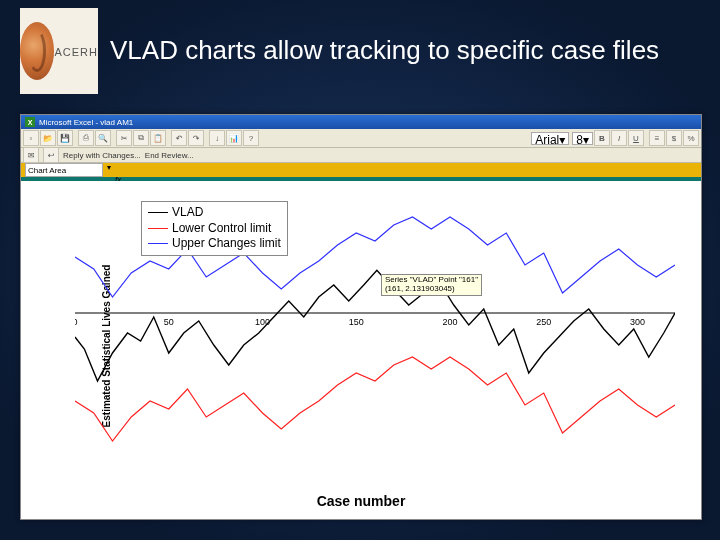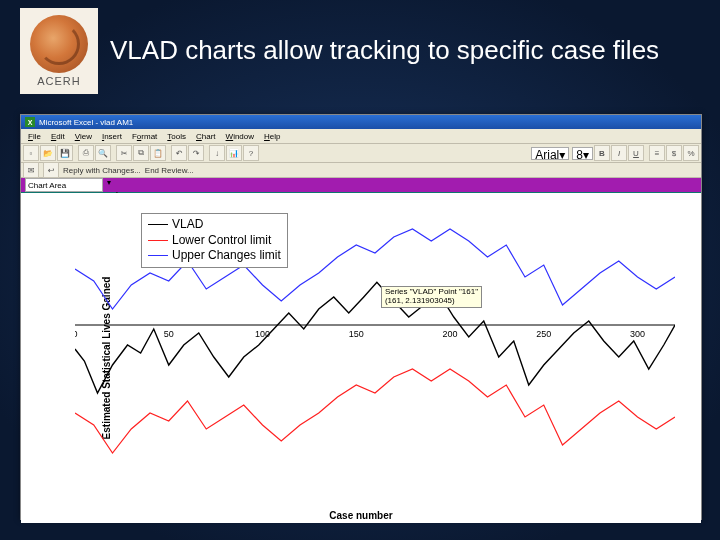--- a/index.html
+++ b/index.html
@@ -1,71 +1,60 @@
 <!DOCTYPE html>
 <html><head>
 <meta charset="utf-8">
 <style>
 html,body{margin:0;padding:0;width:720px;height:540px;background:radial-gradient(ellipse at center,#1a3560 0%,#0a1830 80%);font-family:"Trebuchet MS","Comic Sans MS",sans-serif;overflow:hidden}
 .slide{position:relative;width:720px;height:540px}
 .header{display:flex;align-items:center;padding:8px 0 0 20px}
-.logo{width:78px;height:86px;background:#f5f0e6;display:flex;flex-direction:column;align-items:center;justify-content:center;margin-right:12px}
+.logo{width:78px;height:86px;background:#f5f0e6;display:flex;flex-direction:row;align-items:center;justify-content:center;margin-right:12px}
 .logo-swirl{width:58px;height:58px;border-radius:50%;background:radial-gradient(circle at 40% 40%,#e8a56a 0%,#d2763a 40%,#9c4a1f 100%);position:relative}
 .logo-swirl::before{content:"";position:absolute;inset:8px;border:3px solid rgba(60,20,5,.4);border-radius:50%;border-top-color:transparent;border-left-color:transparent}
 .logo-text{font-size:11px;color:#555;margin-top:2px;letter-spacing:1px}
 .title{color:#fff;font-size:26px;font-weight:normal;line-height:1.15;max-width:560px}
 .excel{position:absolute;left:20px;top:114px;width:680px;height:404px;background:#fff;border:1px solid #888;box-shadow:0 0 6px rgba(0,0,0,.4);font-family:Tahoma,sans-serif;font-size:8px;color:#000}
 .excel-titlebar{background:linear-gradient(#2a6fd4,#1a4fa8);height:14px;display:flex;align-items:center;padding:0 4px;color:#fff;font-size:8px}
 .excel-xicon{width:10px;height:10px;background:#2a8a2a;margin-right:4px;display:flex;align-items:center;justify-content:center;font-size:7px;color:#fff;font-weight:bold}
 .menubar{background:#ece9d8;height:14px;display:flex;align-items:center;padding:0 2px;border-bottom:1px solid #c0bcac}
 .menubar span{padding:0 5px}
 .menubar span u{text-decoration:underline}
 .toolbar{background:#ece9d8;height:18px;display:flex;align-items:center;padding:0 2px;border-bottom:1px solid #c0bcac;gap:1px}
 .tb-btn{width:14px;height:14px;border:1px solid #c8c4b4;background:#f4f2e8;display:inline-flex;align-items:center;justify-content:center;font-size:8px;color:#555}
 .tb-sep{width:3px}
 .toolbar2{background:#ece9d8;height:14px;display:flex;align-items:center;padding:0 2px;border-bottom:1px solid #c0bcac;gap:4px;font-size:8px;color:#333}
-.formula-row{background:#a21caf;height:14px;display:flex;border-bottom:1px solid #0f766e}
+.formula-row{background:#eab308;height:14px;display:flex;border-bottom:4px solid #0f766e}
 .namebox{width:72px;height:12px;border:1px solid #aaa;background:#fff;margin:0 4px;padding:0 2px;font-size:8px;display:flex;align-items:center}
 .fx{font-style:italic;margin:12px 4px;font-size:8px}
 .font-sel{border:1px solid #aaa;background:#fff;padding:0 3px;height:11px;display:inline-flex;align-items:flex-start;font-size:12px;margin-left:auto}
 .chart-area{position:relative;flex:1;height:330px;background:#fff}
 .plot{position:absolute;left:54px;top:12px;width:600px;height:280px}
 .ylabel{position:absolute;left:4px;top:50%;transform:translateY(-50%) rotate(-90deg);transform-origin:center;font-size:10px;font-weight:bold;white-space:nowrap}
-.xlabel{position:absolute;left:50%;bottom:2px;transform:translateX(-50%);font-size:10px;font-weight:bold}
+.xlabel{position:absolute;left:50%;bottom:2px;transform:translateX(-50%);font-size:14px;font-weight:bold}
 .legend{position:absolute;left:120px;top:20px;background:#fff;border:1px solid #888;padding:3px 6px;font-size:12px;line-height:1.3}
 .legend-row{display:flex;align-items:center;gap:4px}
 .legend-line{width:20px;height:0;border-top:1.5px solid}
 .tooltip{position:absolute;background:#ffffe1;border:1px solid #888;padding:1px 3px;font-size:8px;line-height:1.1;white-space:nowrap}
 </style>
 </head>
 <body>
 <div class="slide">
   <div class="header">
     <div class="logo">
       <div class="logo-swirl"></div>
       <div class="logo-text">ACERH</div>
     </div>
     <div class="title">VLAD charts allow tracking to specific case files</div>
   </div>
 
   <div class="excel">
     <div class="excel-titlebar">
       <div class="excel-xicon">X</div>
       <span>Microsoft Excel - vlad AM1</span>
-    </div>
-    <div class="menubar">
-      <span><u>F</u>ile</span>
-      <span><u>E</u>dit</span>
-      <span><u>V</u>iew</span>
-      <span><u>I</u>nsert</span>
-      <span>F<u>o</u>rmat</span>
-      <span><u>T</u>ools</span>
-      <span><u>C</u>hart</span>
-      <span><u>W</u>indow</span>
-      <span><u>H</u>elp</span>
     </div>
     <div class="toolbar">
       <div class="tb-btn">▫</div>
       <div class="tb-btn">📂</div>
       <div class="tb-btn">💾</div>
       <div class="tb-sep"></div>
       <div class="tb-btn">⎙</div>
       <div class="tb-btn">🔍</div>
       <div class="tb-sep"></div>
       <div class="tb-btn">✂</div>

